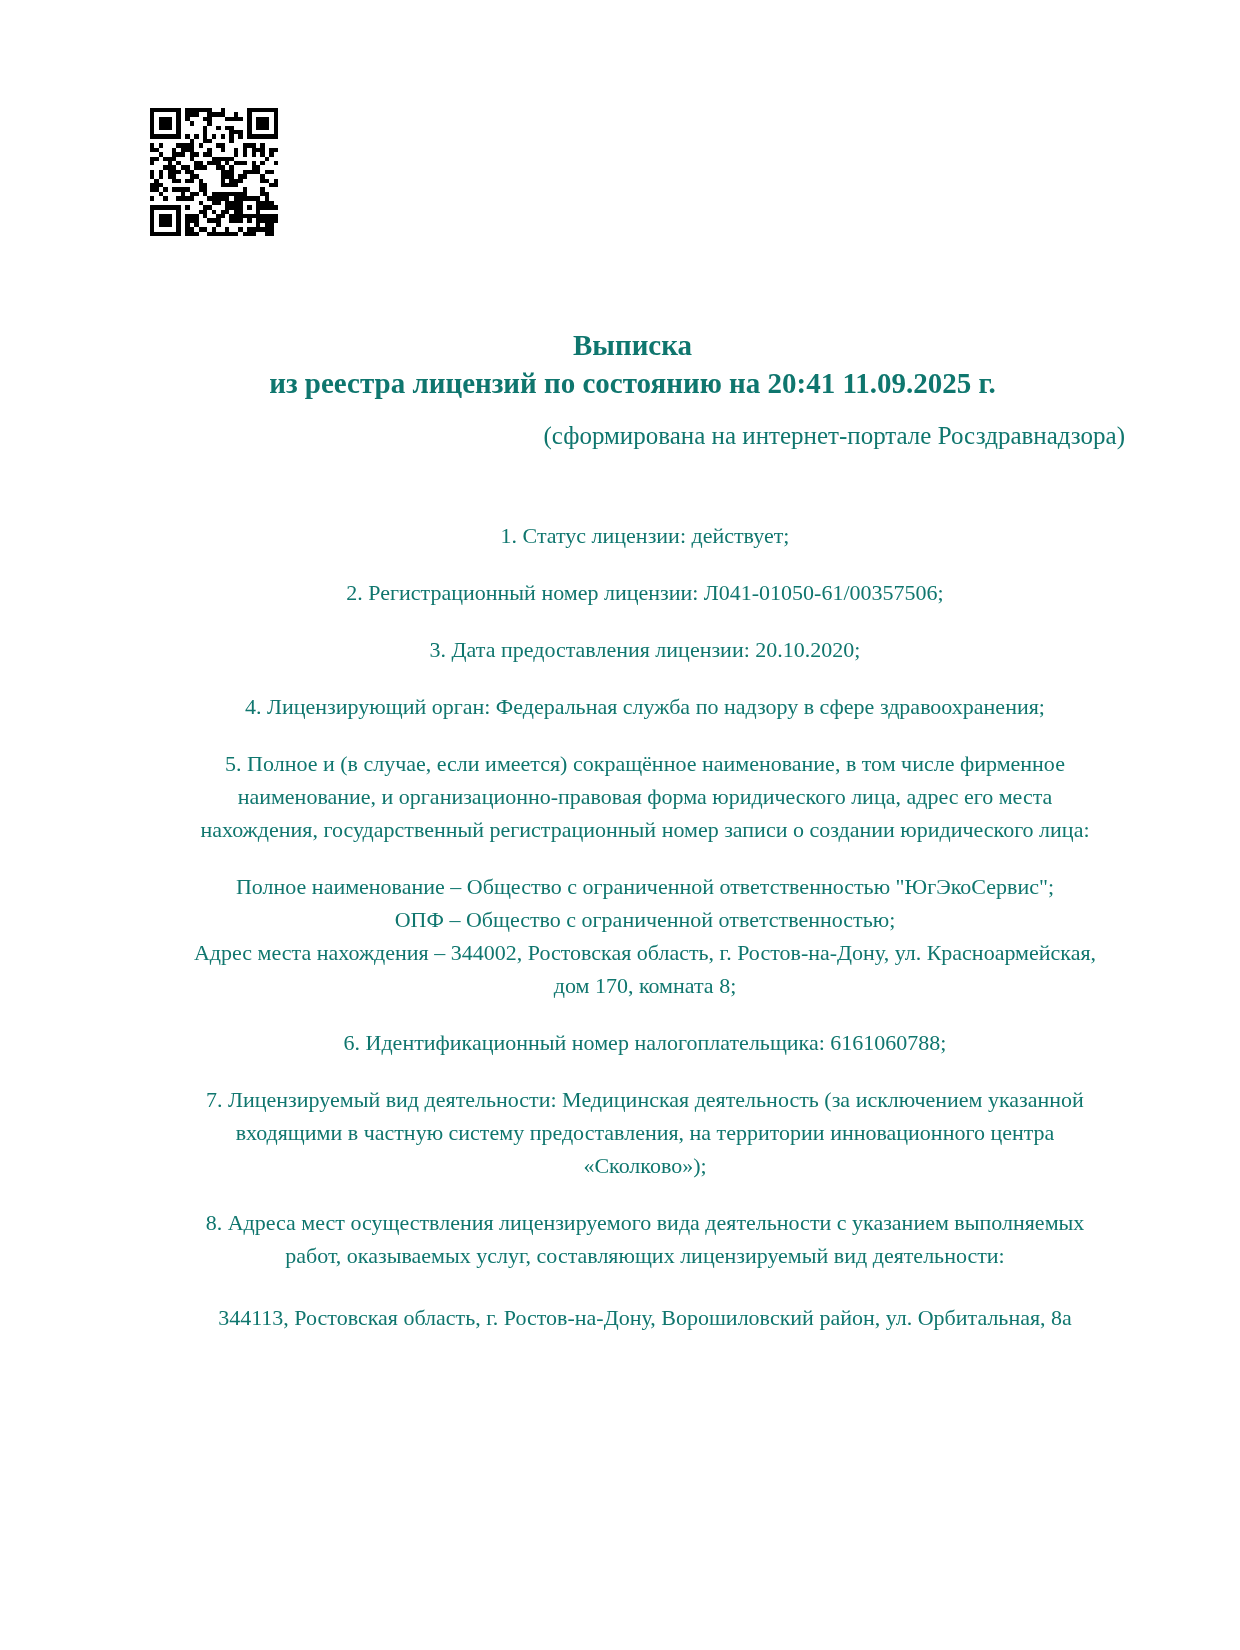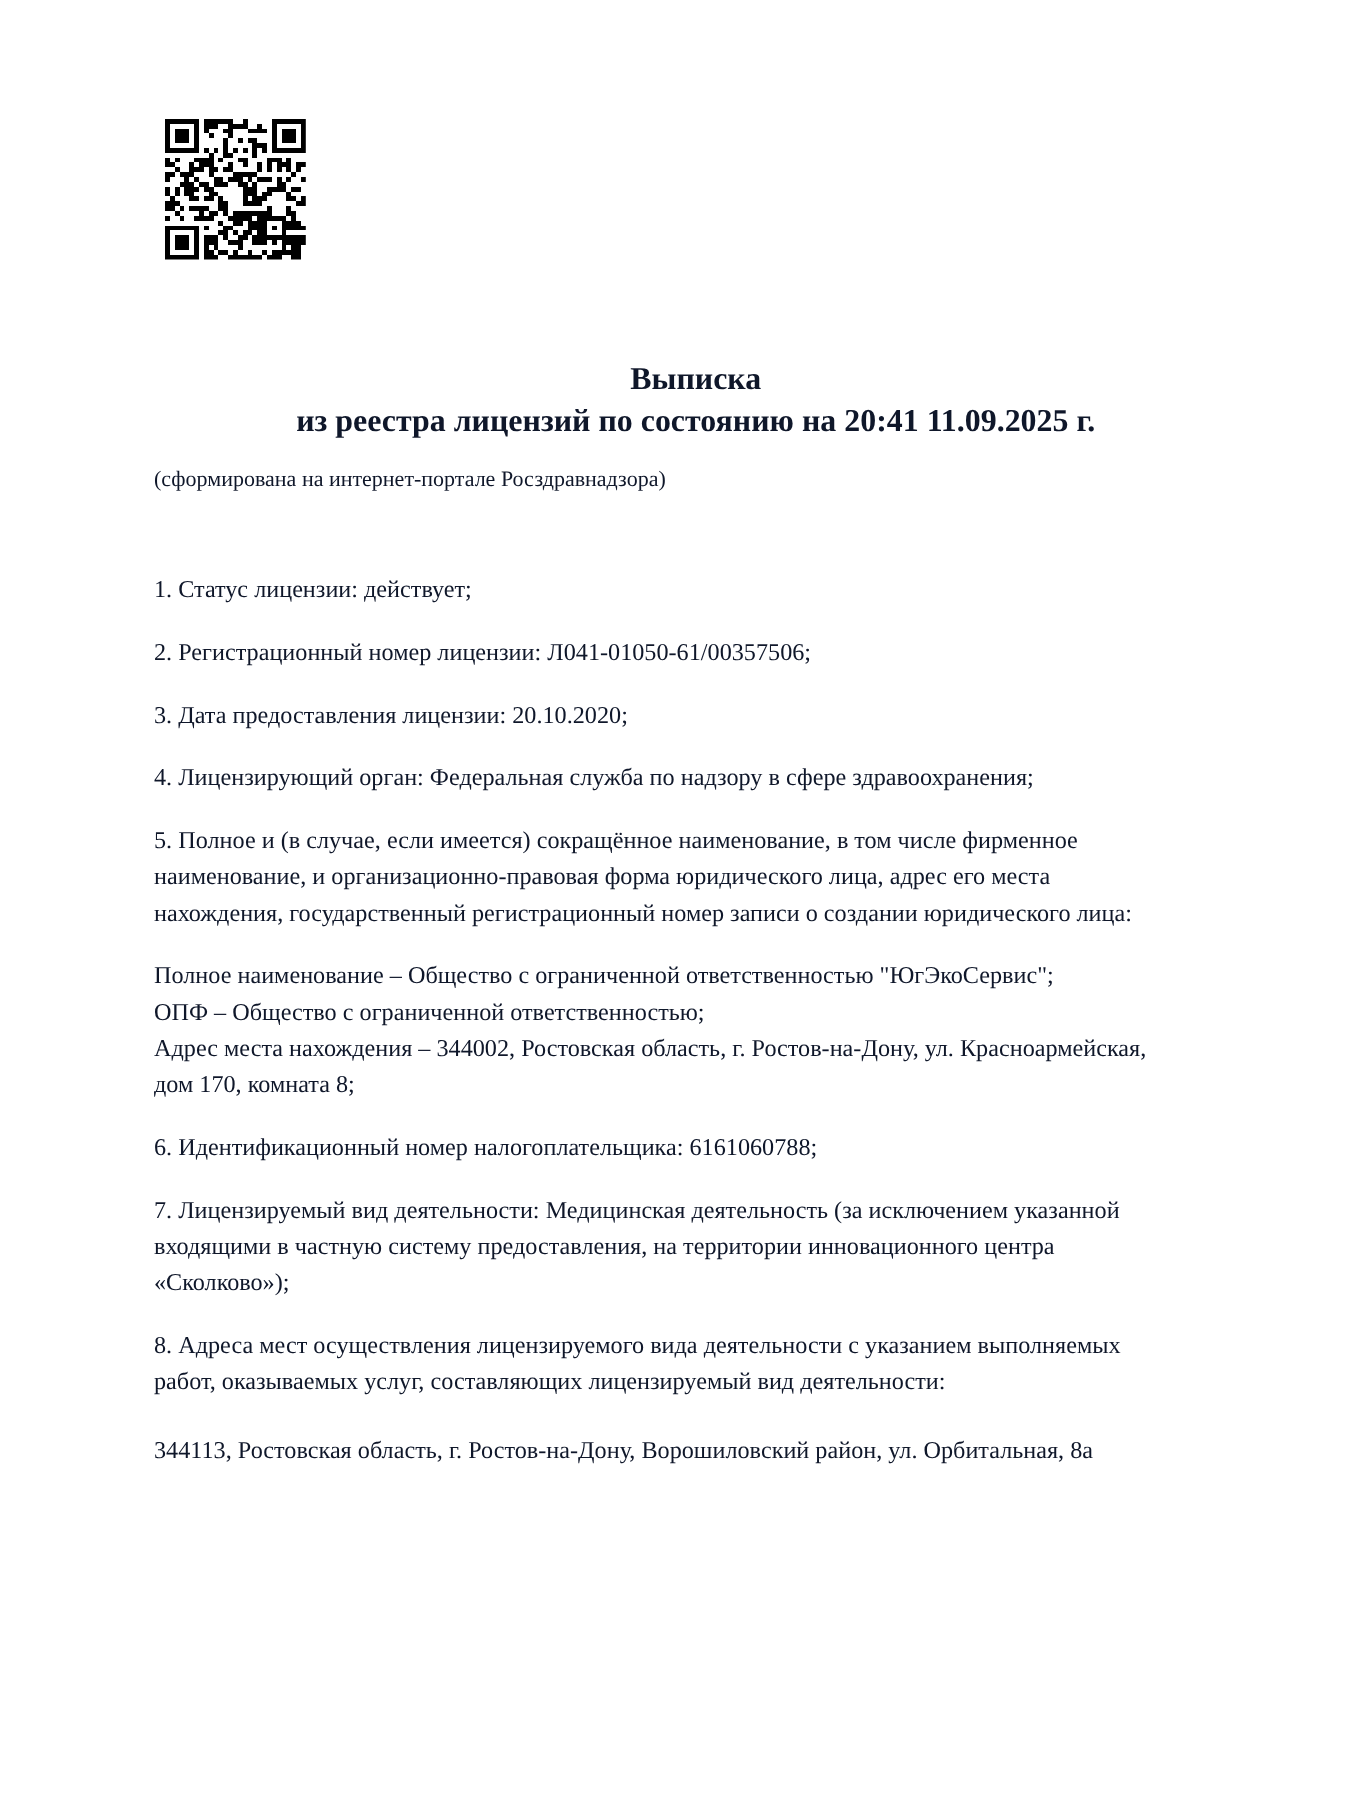--- a/index.html
+++ b/index.html
@@ -5,21 +5,21 @@
   html, body {
     margin: 0;
     padding: 0;
     background: #ffffff;
   }
   .page {
     position: relative;
     width: 1240px;
     height: 1650px;
     background: #ffffff;
-    color: #0f172a;
+    color: #0f766e;
     font-family: "Liberation Serif", "DejaVu Serif", serif;
     overflow: hidden;
   }
   .qr {
     position: absolute;
     left: 150px;
     top: 108px;
     width: 128px;
     height: 128px;
   }
@@ -32,35 +32,36 @@
     font-size: 29px;
     font-weight: bold;
     line-height: 38px;
     white-space: nowrap;
   }
   .subtitle {
     position: absolute;
     left: 140px;
     top: 424px;
     width: 985px;
-    text-align: left;
-    font-size: 20px;
+    text-align: right;
+    font-size: 25px;
     line-height: 24px;
     white-space: nowrap;
   }
   .doc-body {
     position: absolute;
     left: 140px;
     top: 519px;
     width: 1010px;
     font-size: 22px;
     line-height: 33px;
   }
   .para {
     margin: 0 0 24px 0;
+    text-align: center;
   }
   .para:last-child {
     margin-bottom: 0;
     margin-top: 29px;
   }
   .line {
     white-space: nowrap;
   }
 </style>
 </head>

